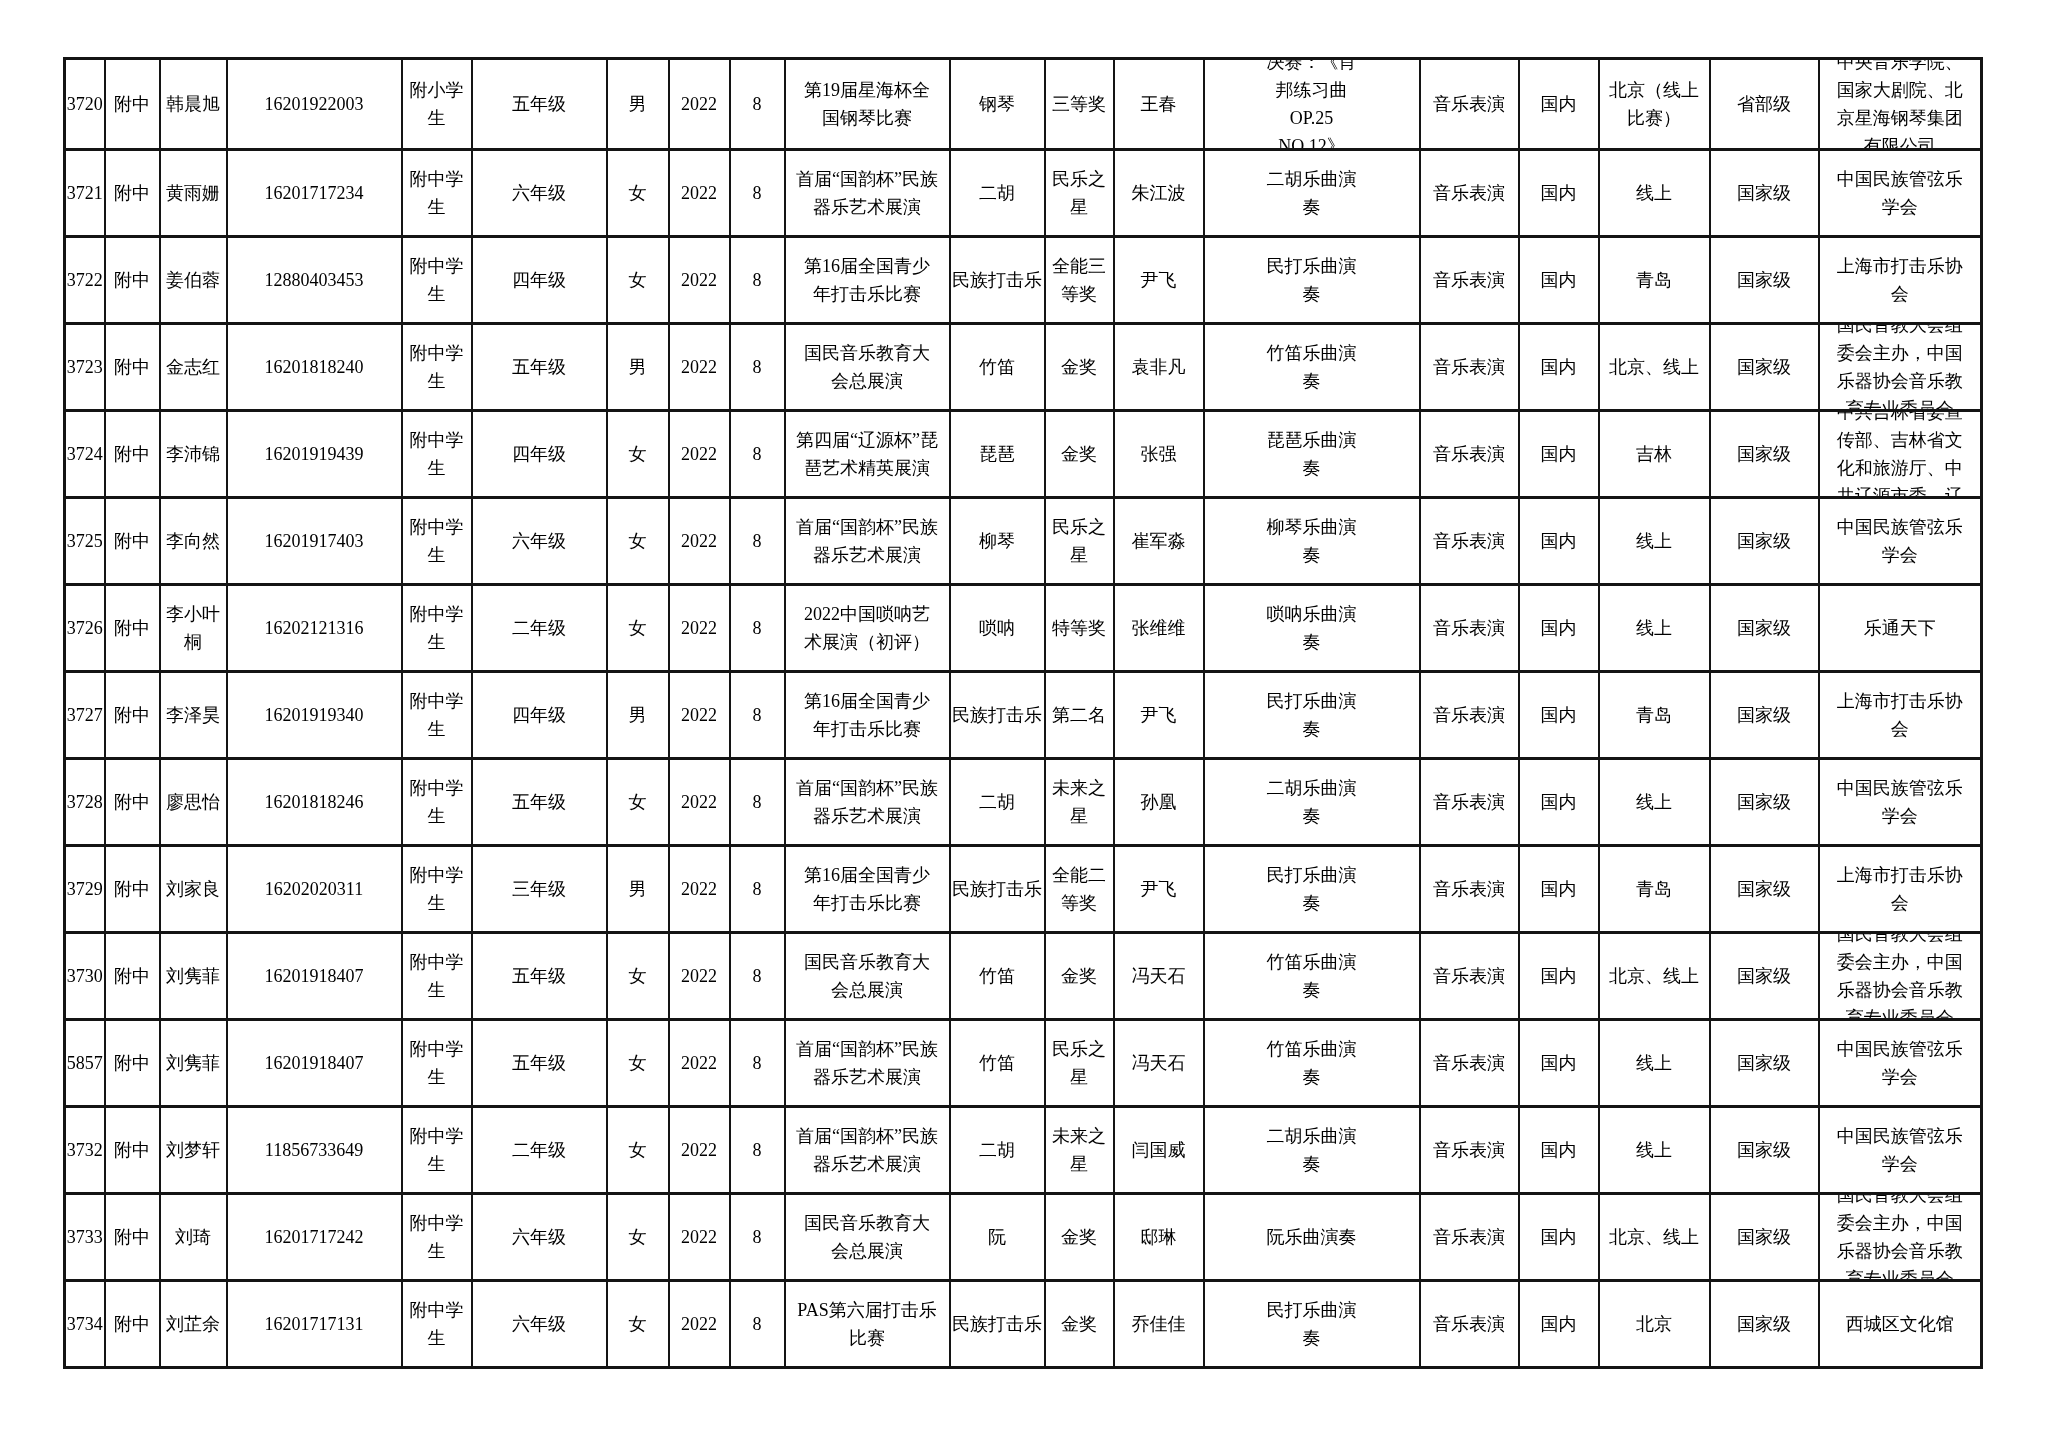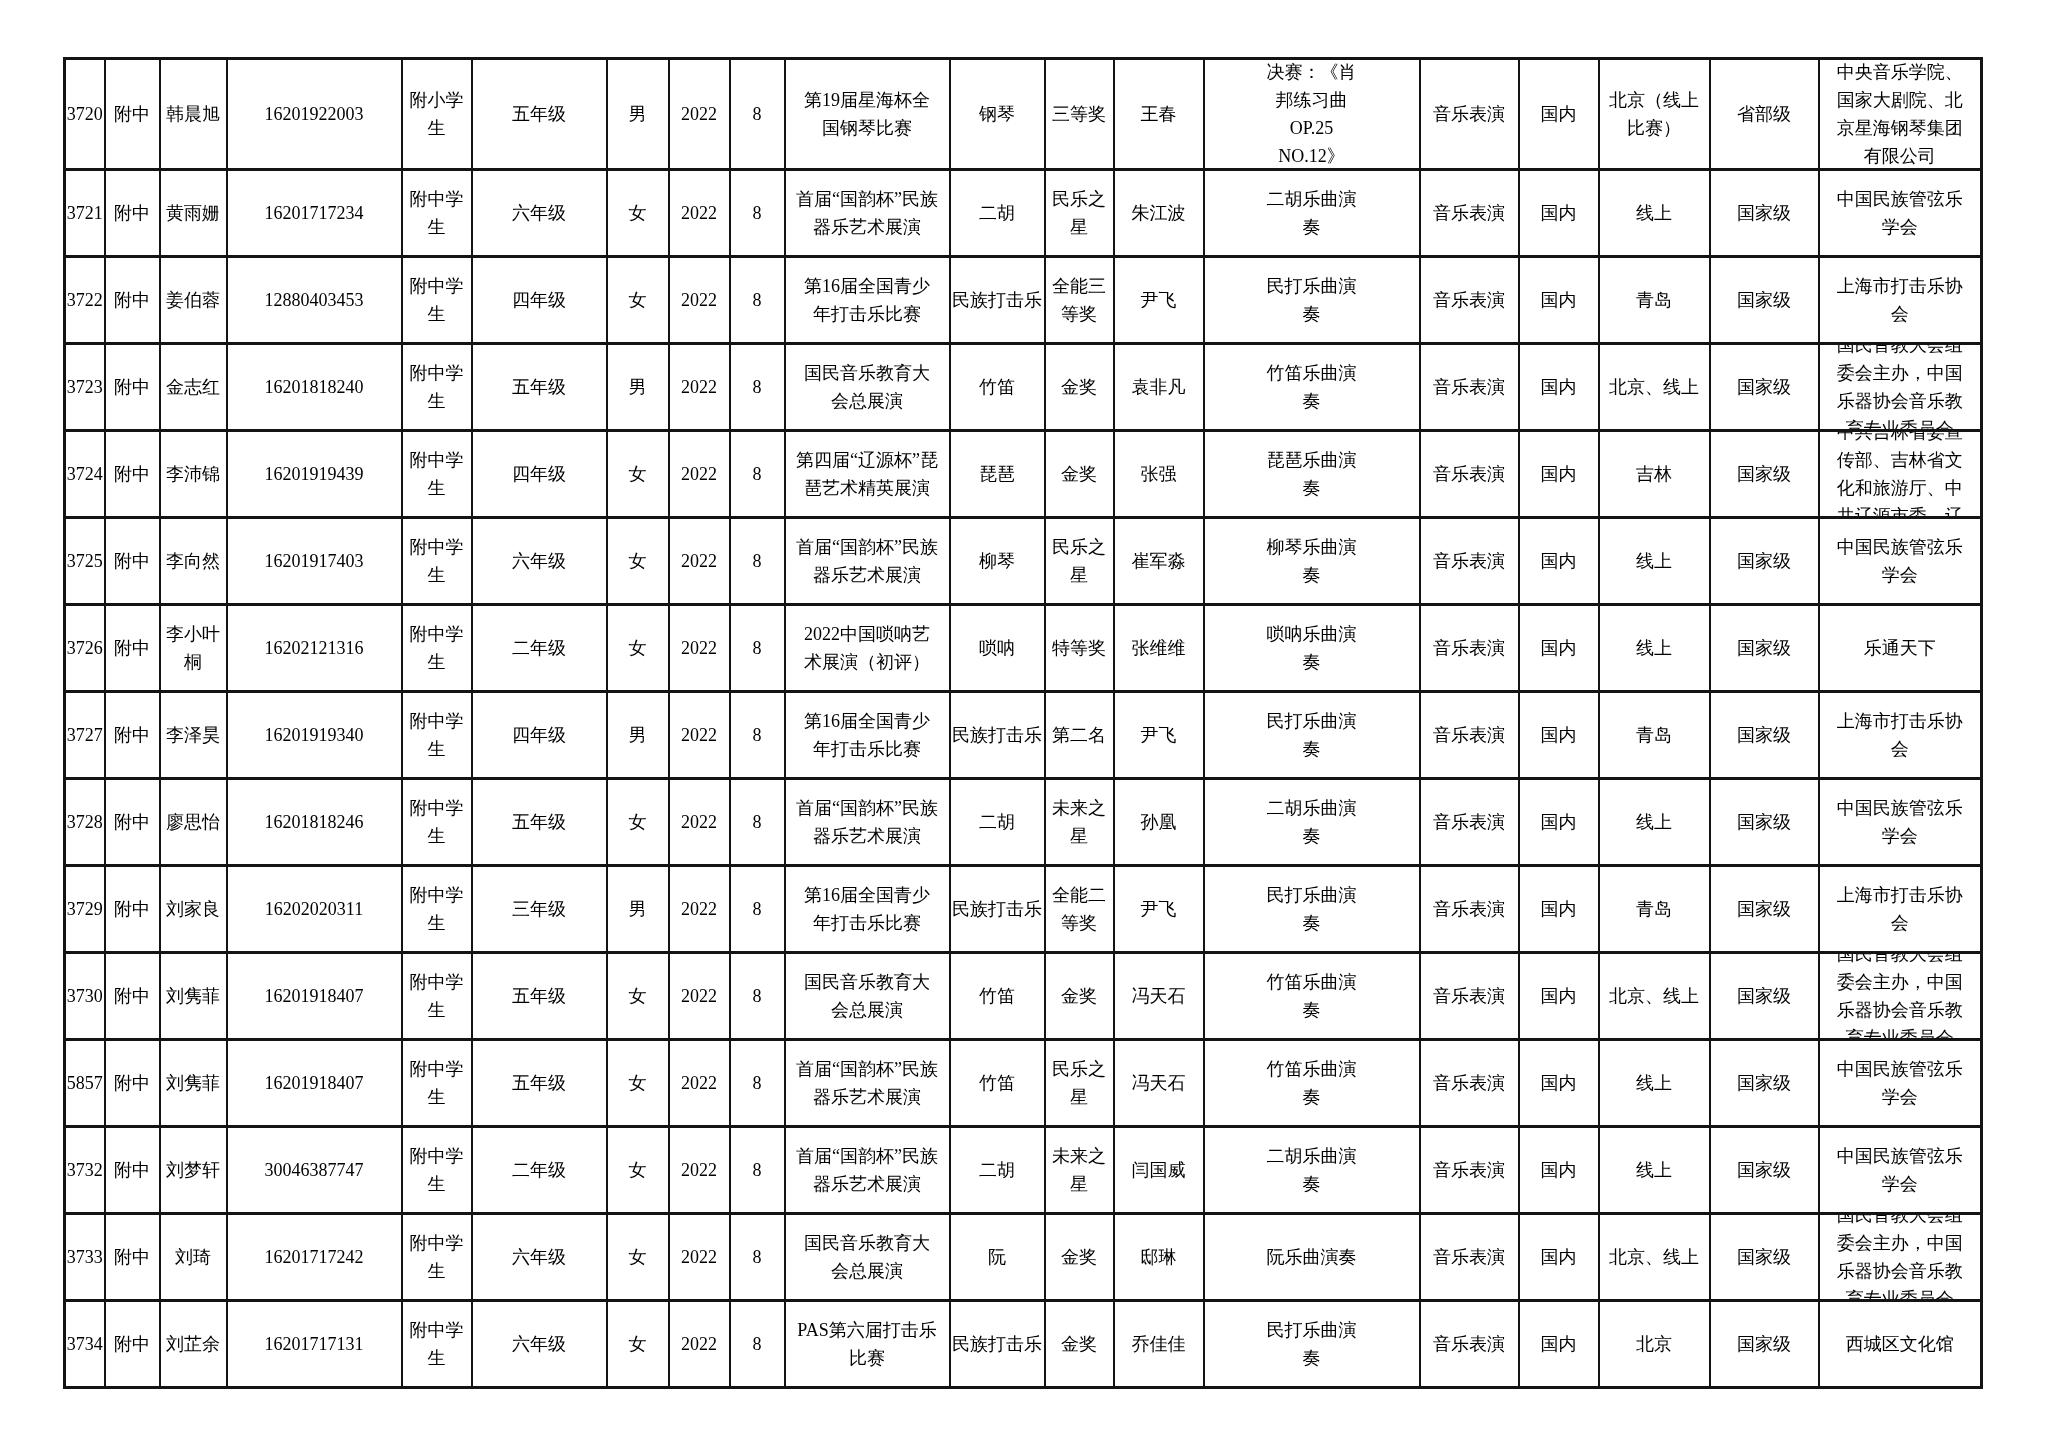--- a/index.html
+++ b/index.html
@@ -21,21 +21,21 @@
   table.grid td{border-top-width:3px;border-bottom-width:3px;padding:0;}
   table.grid{border-width:3px;}
   tr.row{height:84px;}
   tr.row:first-child{height:88px;}
   .cb{
     height:84px;
     display:flex;align-items:center;justify-content:center;
     overflow:hidden;
     text-align:center;
   }
-  tr.row:first-child .cb{height:108px;}
+  tr.row:first-child .cb{height:88px;}
   .tx{
     display:inline-block;
     font-size:18px;line-height:28px;
     word-break:break-word;
   }
   
   col.w0{width:40px}  col.w1{width:55px}  col.w2{width:67px}  col.w3{width:175px}
   col.w4{width:70px}  col.w5{width:135px} col.w6{width:62px}  col.w7{width:61px}
   col.w8{width:55px}  col.w9{width:165px} col.w10{width:95px} col.w11{width:69px}
   col.w12{width:90px} col.w13{width:216px}col.w14{width:99px} col.w15{width:80px}
@@ -1248,21 +1248,21 @@
               <span class="tx">附中</span>
             </div>
           </td>
           <td class="c2">
             <div class="cb">
               <span class="tx">刘梦轩</span>
             </div>
           </td>
           <td class="c3">
             <div class="cb">
-              <span class="tx">30046387747</span>
+              <span class="tx">11856733649</span>
             </div>
           </td>
           <td class="c4">
             <div class="cb">
               <span class="tx">附中学生</span>
             </div>
           </td>
           <td class="c5">
             <div class="cb">
               <span class="tx">二年级</span>

